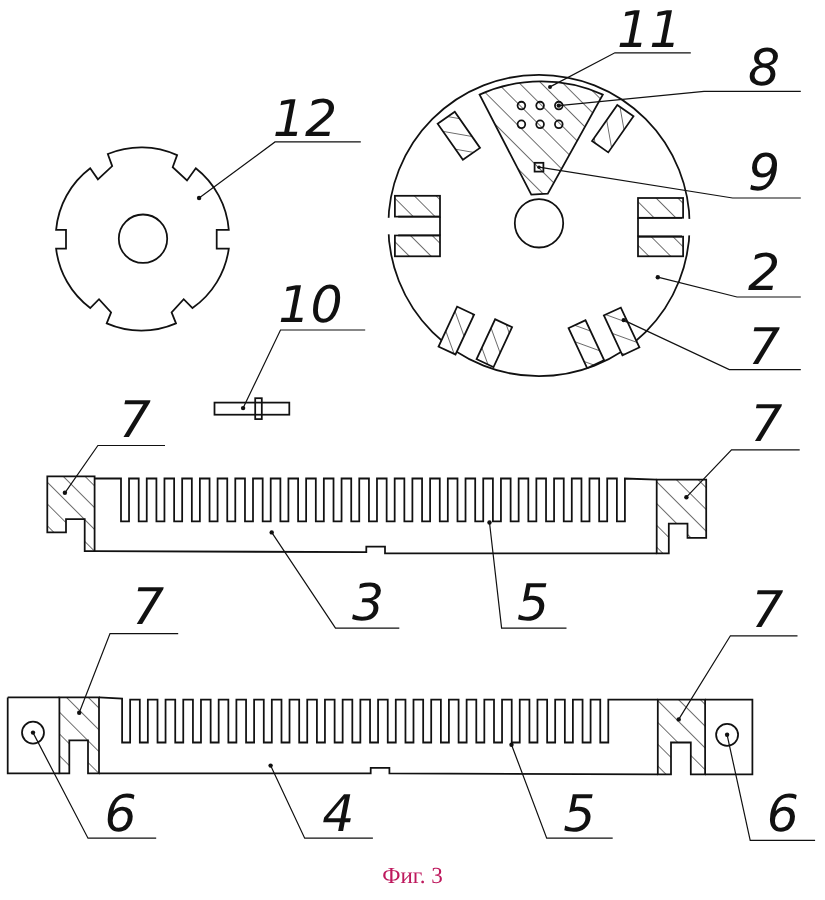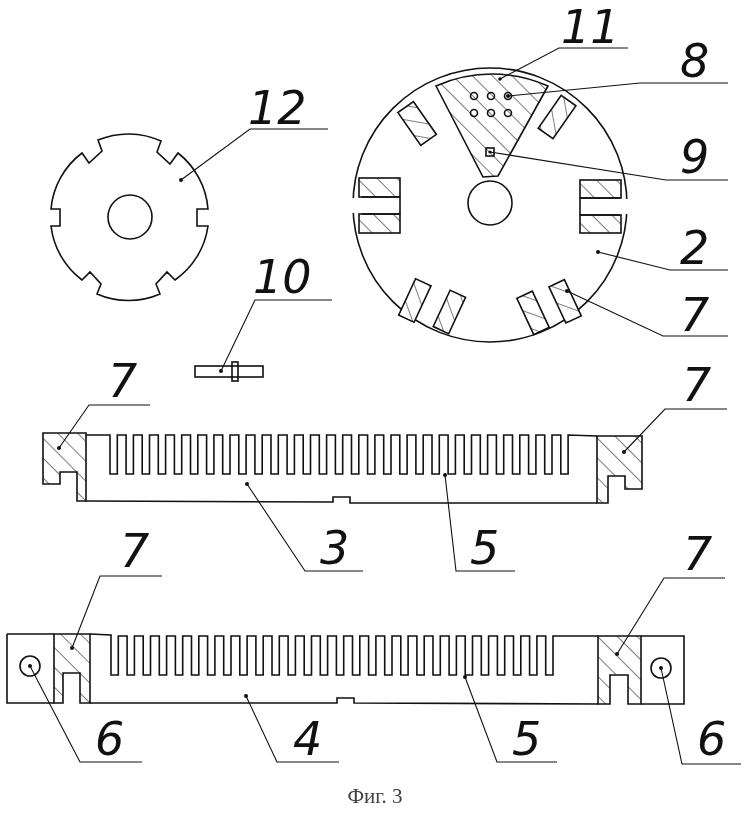--- a/index.html
+++ b/index.html
@@ -4,21 +4,21 @@
 <style>
   html, body { margin: 0; padding: 0; background: #ffffff; }
   body { width: 750px; height: 818px; overflow: hidden; position: relative; }
   #drawing { position: absolute; left: 0; top: 0; width: 750px; height: 818px; }
   .ln { stroke: #111; stroke-width: 1.6; fill: none; stroke-linejoin: miter; }
   .thin { stroke: #111; stroke-width: 1.1; fill: none; }
   .hatchfill { fill: url(#hatch); stroke: #111; stroke-width: 1.6; }
   .dot { fill: #111; }
   .lbl { font-family: "DejaVu Sans", sans-serif; font-style: oblique; font-size: 46px; fill: #111; transform-origin: center; }
   .caption { position: absolute; left: 0; width: 750px; top: 784px; text-align: center;
-             font-family: "Liberation Serif", serif; font-size: 21px; color: #404040; }
+             font-family: "Liberation Serif", serif; font-size: 21px; color: #be185d; }
 </style>
 </head>
 <body>
 
 <svg id="drawing" viewBox="0 0 750 818" xmlns="http://www.w3.org/2000/svg">
   <defs>
     <pattern id="hatch" patternUnits="userSpaceOnUse" width="14" height="14" patternTransform="rotate(-45)">
       <rect width="14" height="14" fill="#fff"></rect>
       <line x1="0" y1="0" x2="0" y2="14" stroke="#111" stroke-width="1.1"></line>
     </pattern>

